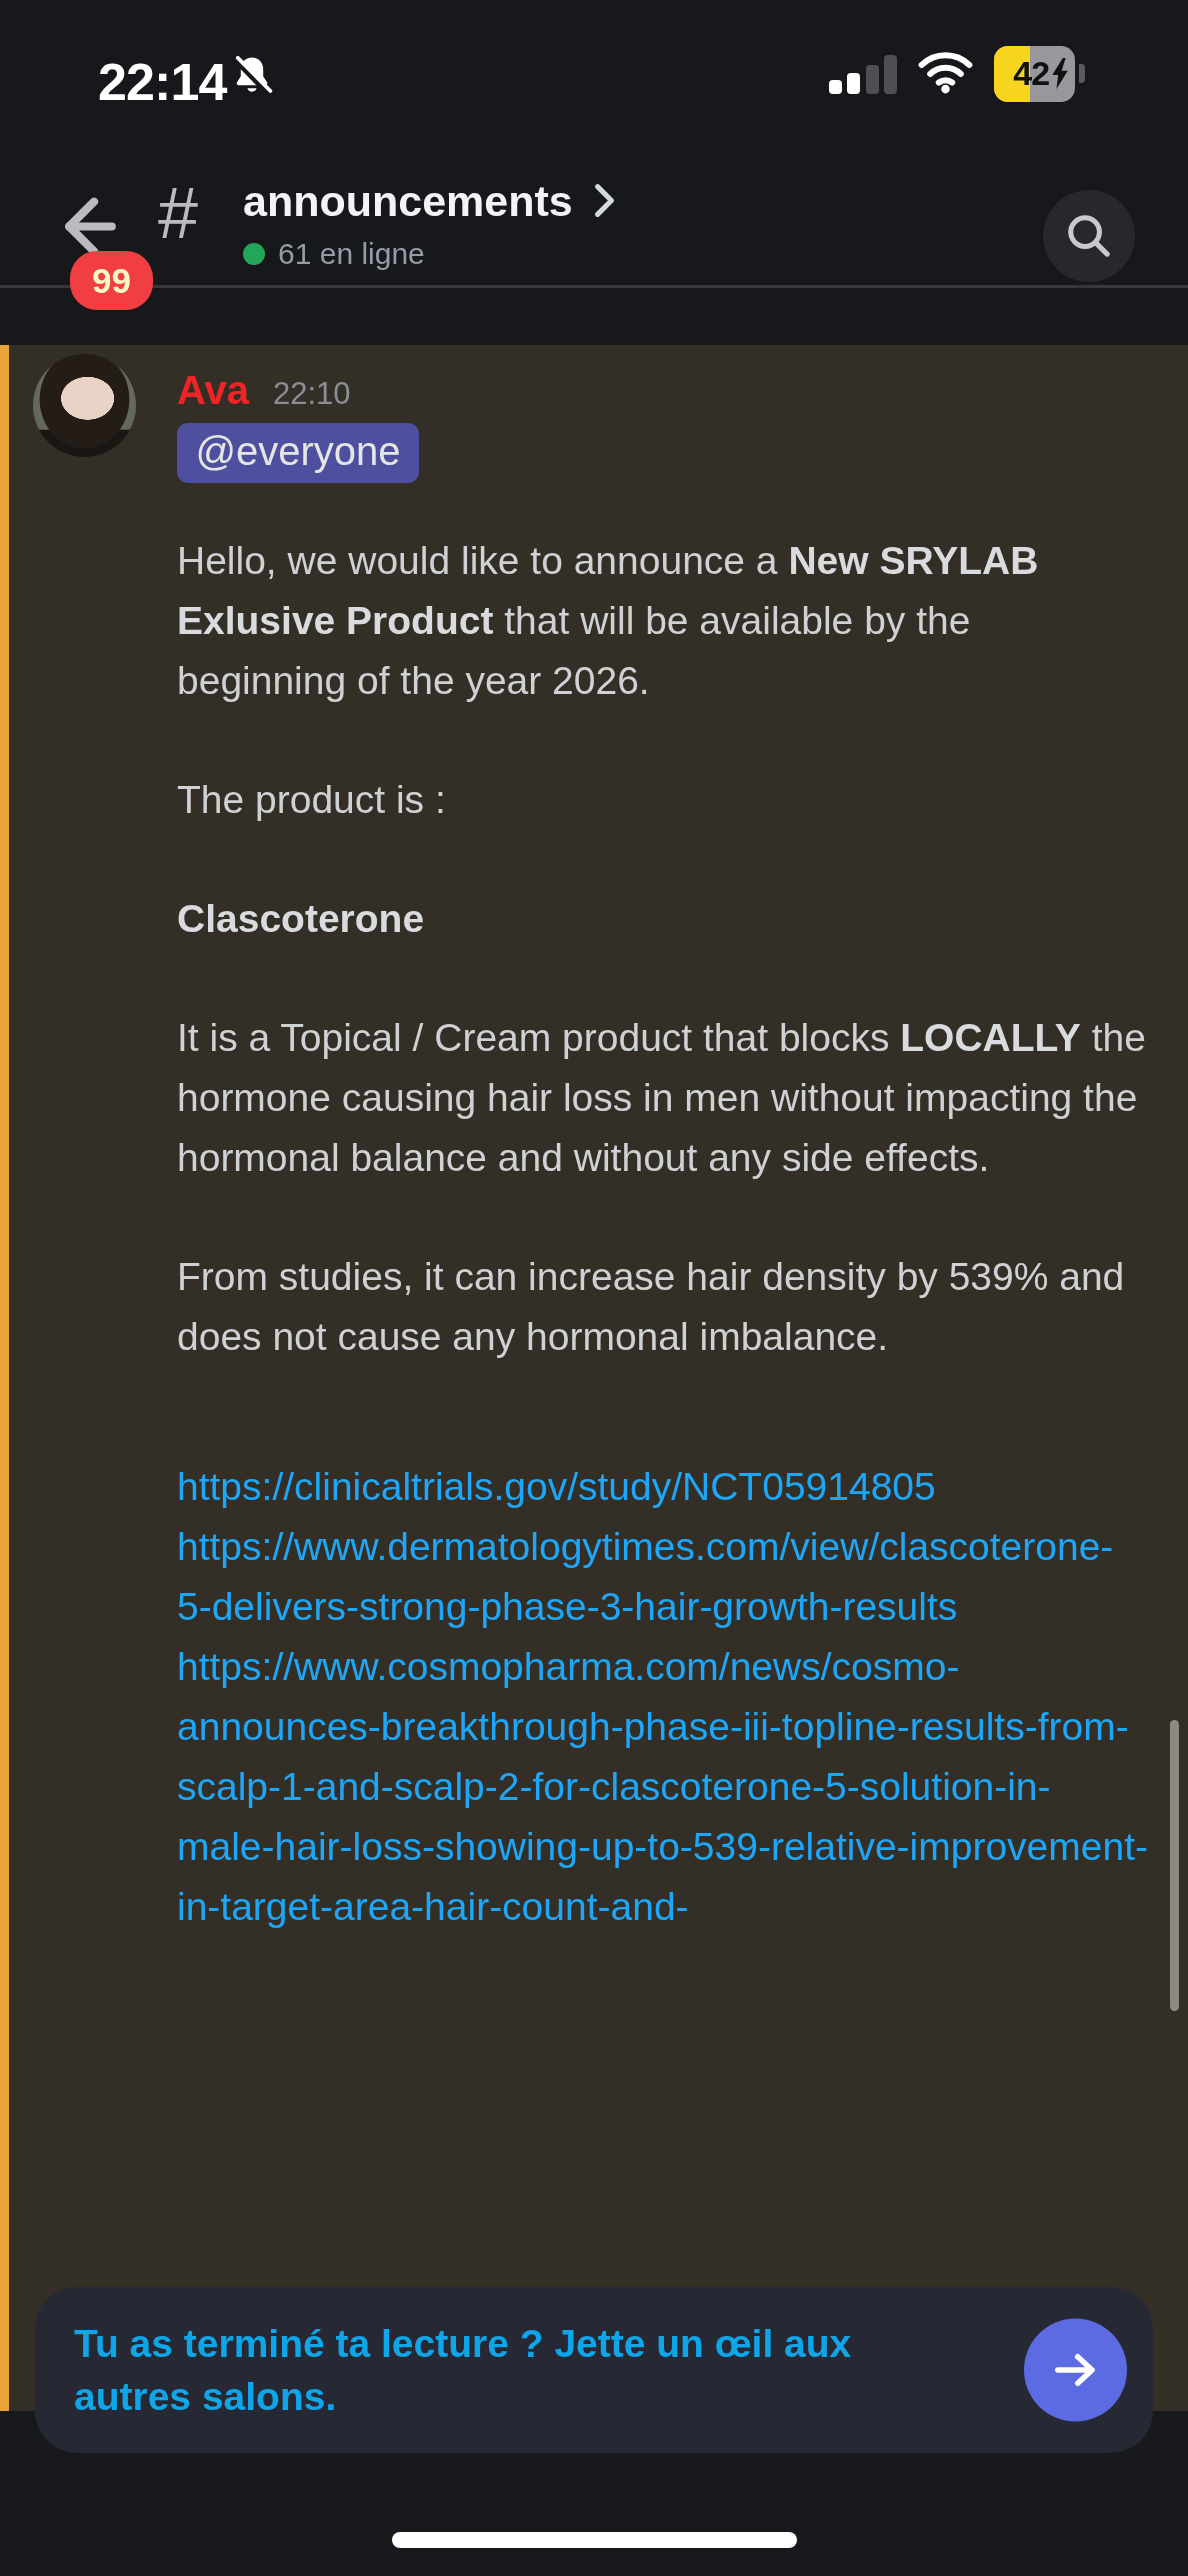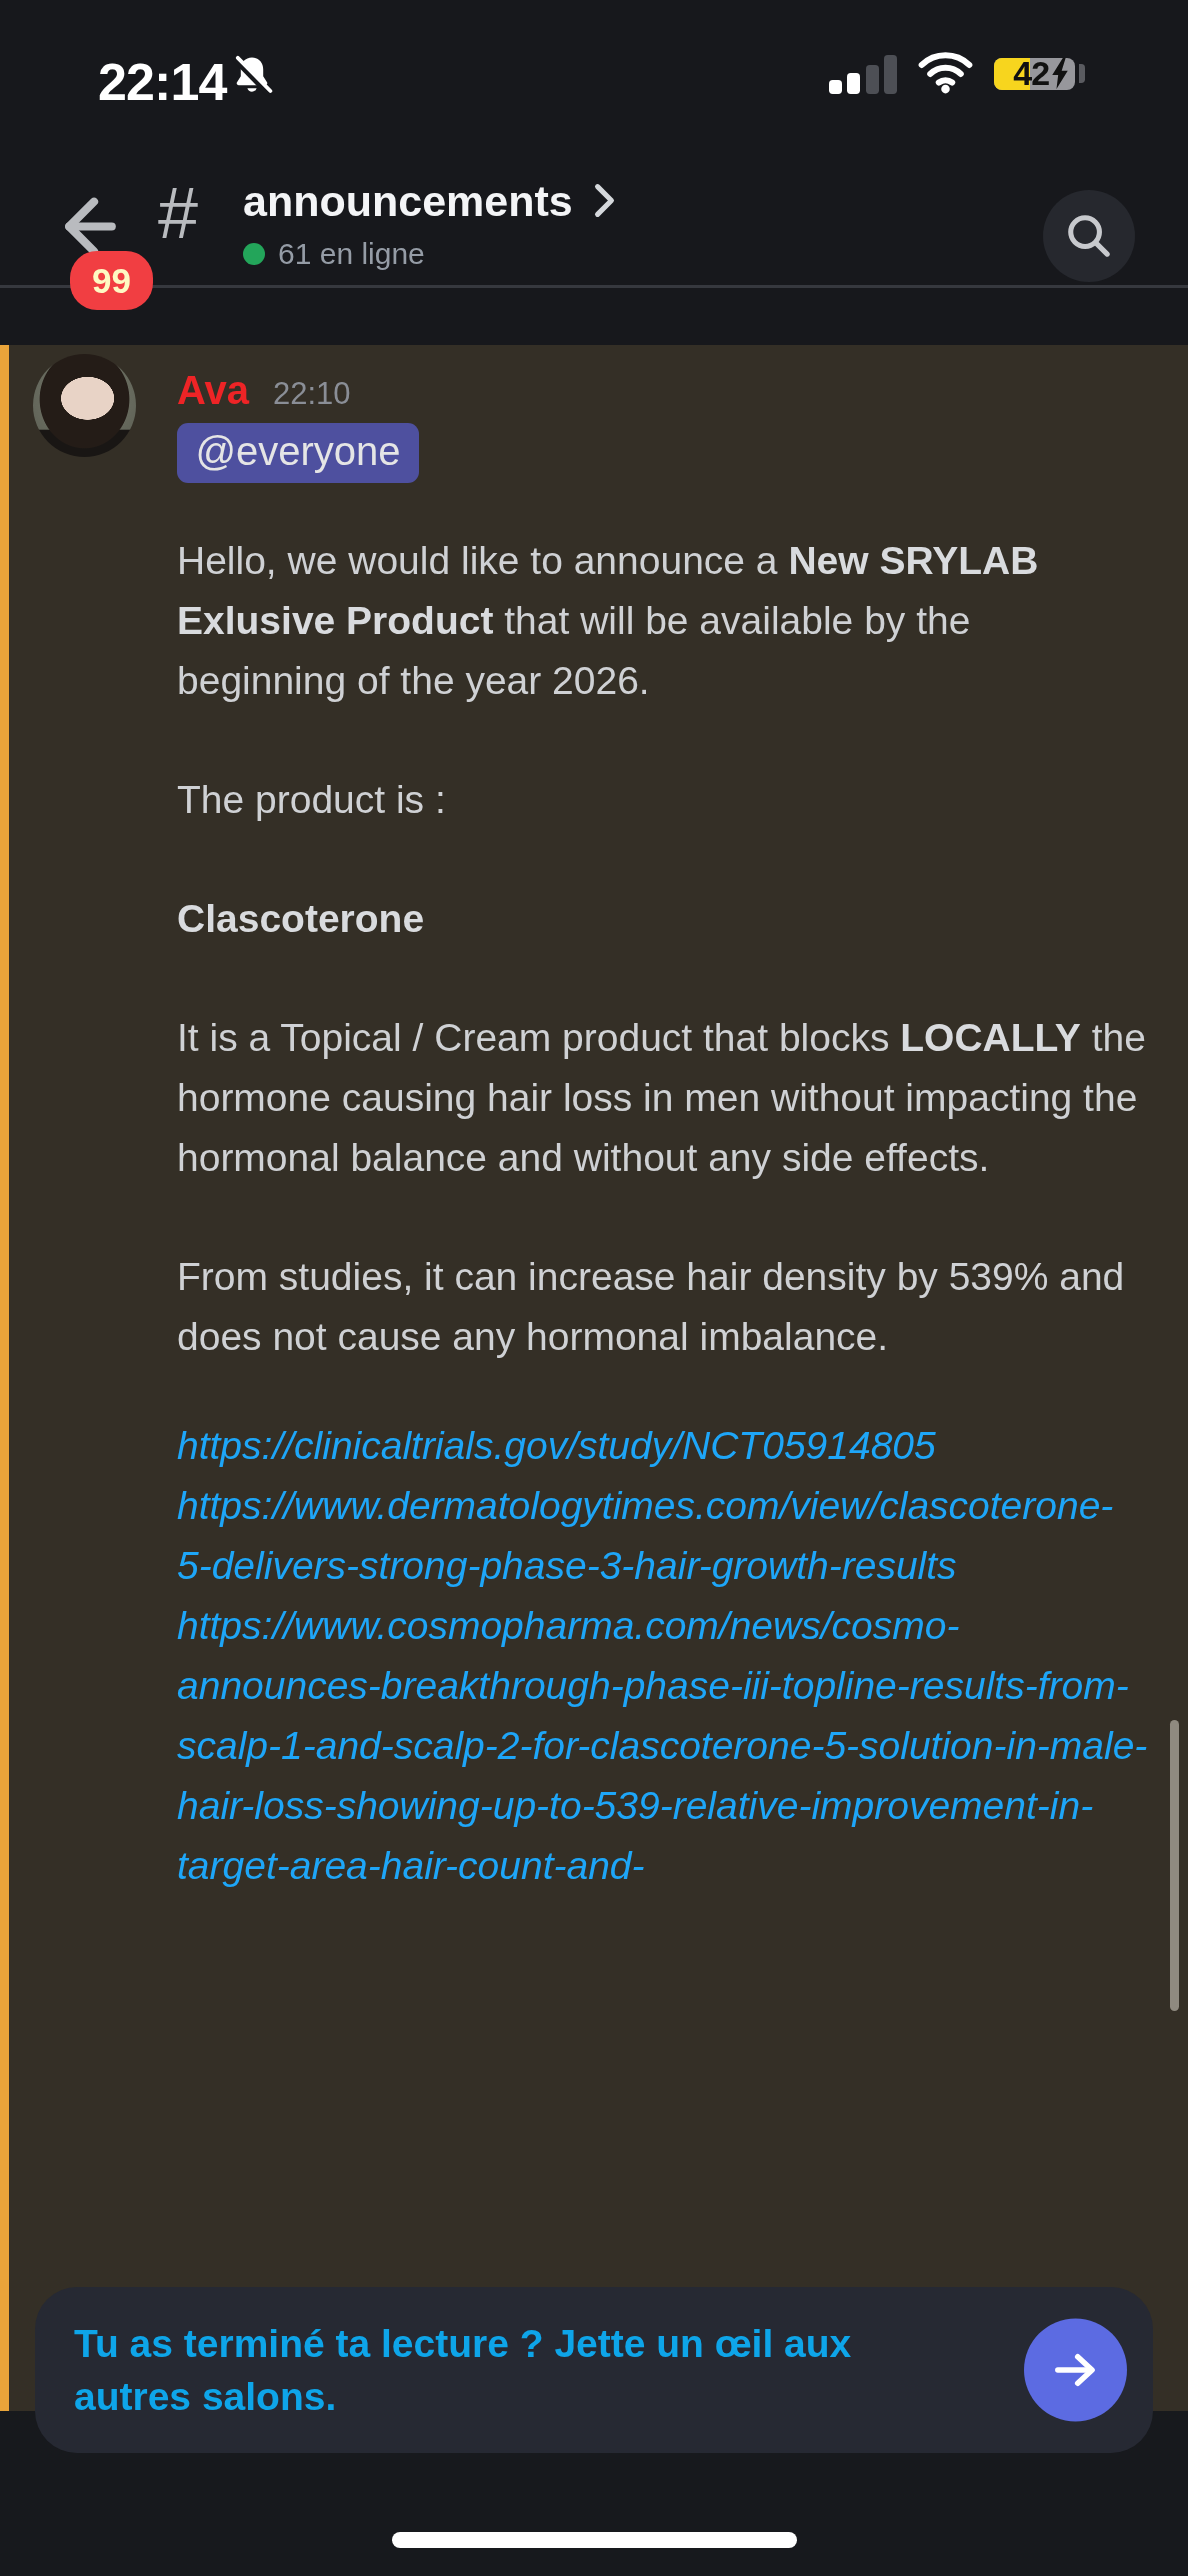--- a/index.html
+++ b/index.html
@@ -10,21 +10,21 @@
   
   .top-section { position:absolute; left:0; top:0; width:1188px; height:345px; background:#17181c; z-index:5; }
   .statusbar { position:absolute; left:0; top:0; width:1188px; height:120px; }
   .status-time { position:absolute; left:98px; top:52px; font-size:52px; font-weight:700; color:#ffffff; letter-spacing:-0.9px; }
   .bell-icon { position:absolute; left:228px; top:53px; }
   .status-right { position:absolute; right:103px; top:46px; display:flex; align-items:center; gap:20px; height:55px; }
   .sig { display:flex; align-items:flex-end; gap:5.5px; height:41px; }
   .sig i { display:block; width:13px; border-radius:3.7px; }
   .sig .on { background:#ffffff; }
   .sig .off { background:#4d4f55; }
-  .battery { position:relative; width:81px; height:32px; border-radius:8px; background:#97979c; overflow:hidden; display:flex; align-items:center; justify-content:center;padding-left:14px; }
+  .battery { position:relative; width:81px; height:56px; border-radius:14px; background:#97979c; overflow:hidden; display:flex; align-items:center; justify-content:center;padding-left:14px; }
   .battery .fill { position:absolute; left:0; top:0; bottom:0; width:44%; background:#f7d51e; }
   .battery .lvl { position:relative; z-index:2; font-size:34px; font-weight:800; color:#111; letter-spacing:-0.9px; }
   .battery svg { position:relative; z-index:2; margin-left:0.9px; }
   .battery-nub { width:6.4px; height:18.4px; border-radius:0 3.7px 3.7px 0; background:#5a5b60; margin-left:-16.6px; }
 
   .chan-header { position:absolute; left:0; top:120px; width:1188px; height:196px; }
   .back-btn { position:absolute; left:48px; top:64px; width:101px; height:101px; }
   .back-badge { position:absolute; left:70px; top:131px; min-width:83px; height:59px; border-radius:27px;
     background:#f13e42; color:#fef9c3; font-size:35px; font-weight:700; display:flex; align-items:center; justify-content:center; z-index:3; }
   .hash { position:absolute; left:158px; top:52px; font-size:72px; font-weight:500; color:#b9bbbf; }
@@ -49,21 +49,21 @@
   }
   .content { position:absolute; left:177px; top:14.7px; width:971px; color:#cfd1d4; font-size:39px; line-height:60px; }
   .name-row { display:flex; align-items:baseline; gap:24px; height:52px; }
   .author { font-size:40px; font-weight:700; color:#ee2426; }
   .msg-time { font-size:31px; color:#8a8e96; }
   .mention { display:inline-block; margin-top:11px; background:#4e509f; color:#e5e5e5; font-size:40px;
     padding:5.5px 18.4px 9.2px 18.4px; border-radius:11px; line-height:46px; }
   .para { margin-top:59px; }
   .para.first { margin-top:48px; }
   .para b { color:#d9dbde; }
-  .links { margin-top:49px;font-style:italic; }
+  .links { margin-top:90px; }
   .msg-link { display:block; color:#1ea6f8; text-decoration:none; overflow-wrap:anywhere; word-break:break-word; }
   .scroll-thumb { position:absolute; left:1170px; top:1375px; width:9.2px; height:291px; border-radius:4.6px; background:#8f8a80; }
 
   
   .bottom-section { position:absolute; left:0; top:2411px; width:1188px; height:165px; background:#17191d; z-index:6; }
   .home-indicator { position:absolute; left:392px; top:2532px; width:405px; height:15.7px; border-radius:8.3px; background:#ffffff; z-index:8; }
 
   .banner { position:absolute; left:35px; top:2287px; width:1118px; height:166px; border-radius:42px; background:#262933; z-index:7; }
   .banner-text { position:absolute; left:39px; top:50%; transform:translateY(-50%); width:884px;
     color:#0ea5e9; font-size:39px; font-weight:700; line-height:53px; }

